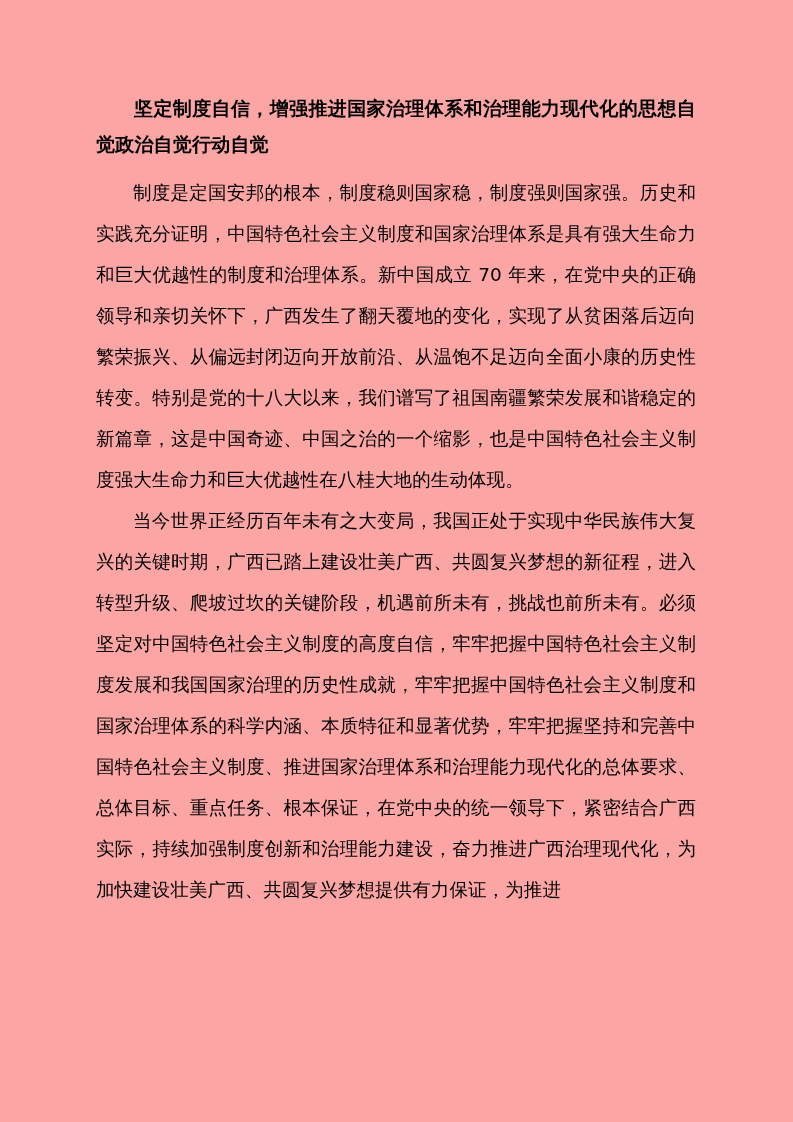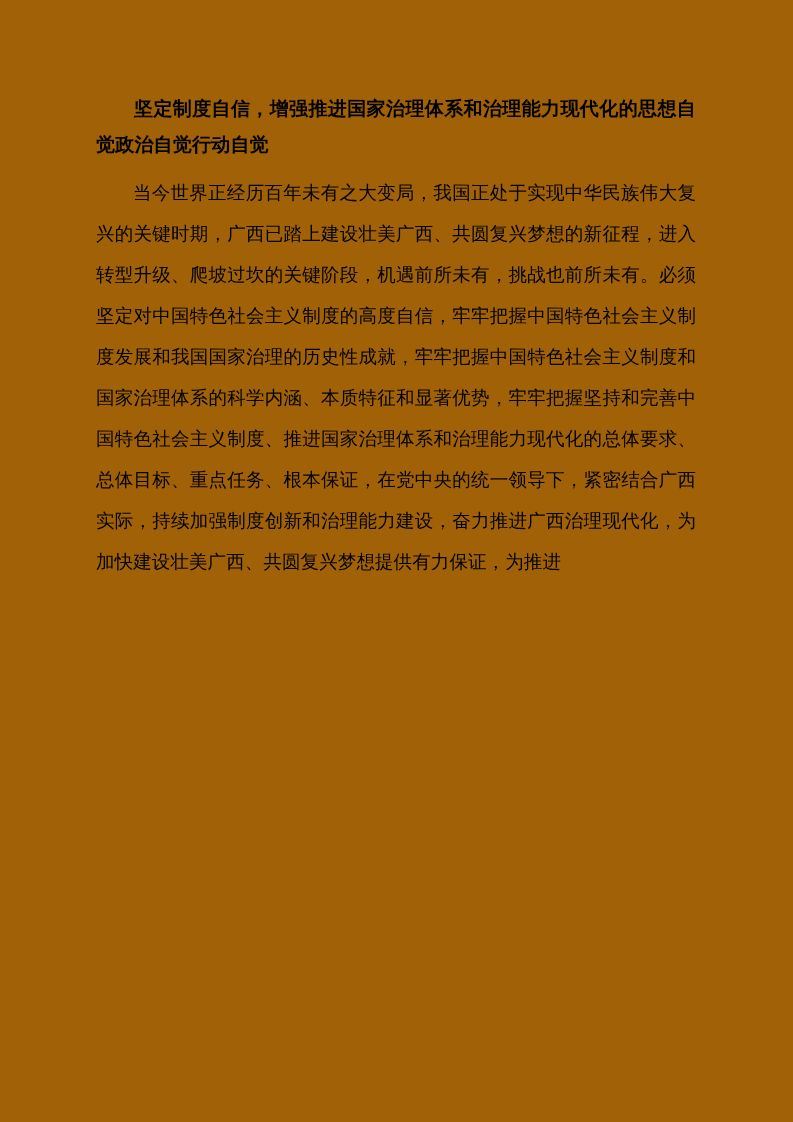--- a/index.html
+++ b/index.html
@@ -8,21 +8,21 @@
     background: #ffffff;
   }
   body {
     font-family: "Liberation Serif", "DejaVu Serif", serif;
     color: #000000;
   }
   .page {
     width: 793px;
     height: 1122px;
     position: relative;
-    background: #a16207;
+    background: #fca5a5;
     box-sizing: border-box;
     overflow: hidden;
   }
   .content {
     position: absolute;
     left: 96px;
     top: 90px;
     width: 600px;
   }
   .doc-title {
@@ -47,15 +47,16 @@
   .para + .para {
     margin-top: 0px;
   }
 </style>
 </head>
 <body>
 
 <div class="page">
   <div class="content">
     <h1 class="doc-title">坚定制度自信，增强推进国家治理体系和治理能力现代化的思想自觉政治自觉行动自觉</h1>
+    <p class="para">制度是定国安邦的根本，制度稳则国家稳，制度强则国家强。历史和实践充分证明，中国特色社会主义制度和国家治理体系是具有强大生命力和巨大优越性的制度和治理体系。新中国成立 70 年来，在党中央的正确领导和亲切关怀下，广西发生了翻天覆地的变化，实现了从贫困落后迈向繁荣振兴、从偏远封闭迈向开放前沿、从温饱不足迈向全面小康的历史性转变。特别是党的十八大以来，我们谱写了祖国南疆繁荣发展和谐稳定的新篇章，这是中国奇迹、中国之治的一个缩影，也是中国特色社会主义制度强大生命力和巨大优越性在八桂大地的生动体现。</p>
     <p class="para">当今世界正经历百年未有之大变局，我国正处于实现中华民族伟大复兴的关键时期，广西已踏上建设壮美广西、共圆复兴梦想的新征程，进入转型升级、爬坡过坎的关键阶段，机遇前所未有，挑战也前所未有。必须坚定对中国特色社会主义制度的高度自信，牢牢把握中国特色社会主义制度发展和我国国家治理的历史性成就，牢牢把握中国特色社会主义制度和国家治理体系的科学内涵、本质特征和显著优势，牢牢把握坚持和完善中国特色社会主义制度、推进国家治理体系和治理能力现代化的总体要求、总体目标、重点任务、根本保证，在党中央的统一领导下，紧密结合广西实际，持续加强制度创新和治理能力建设，奋力推进广西治理现代化，为加快建设壮美广西、共圆复兴梦想提供有力保证，为推进</p>
   </div>
 </div>
 
 </body></html>

